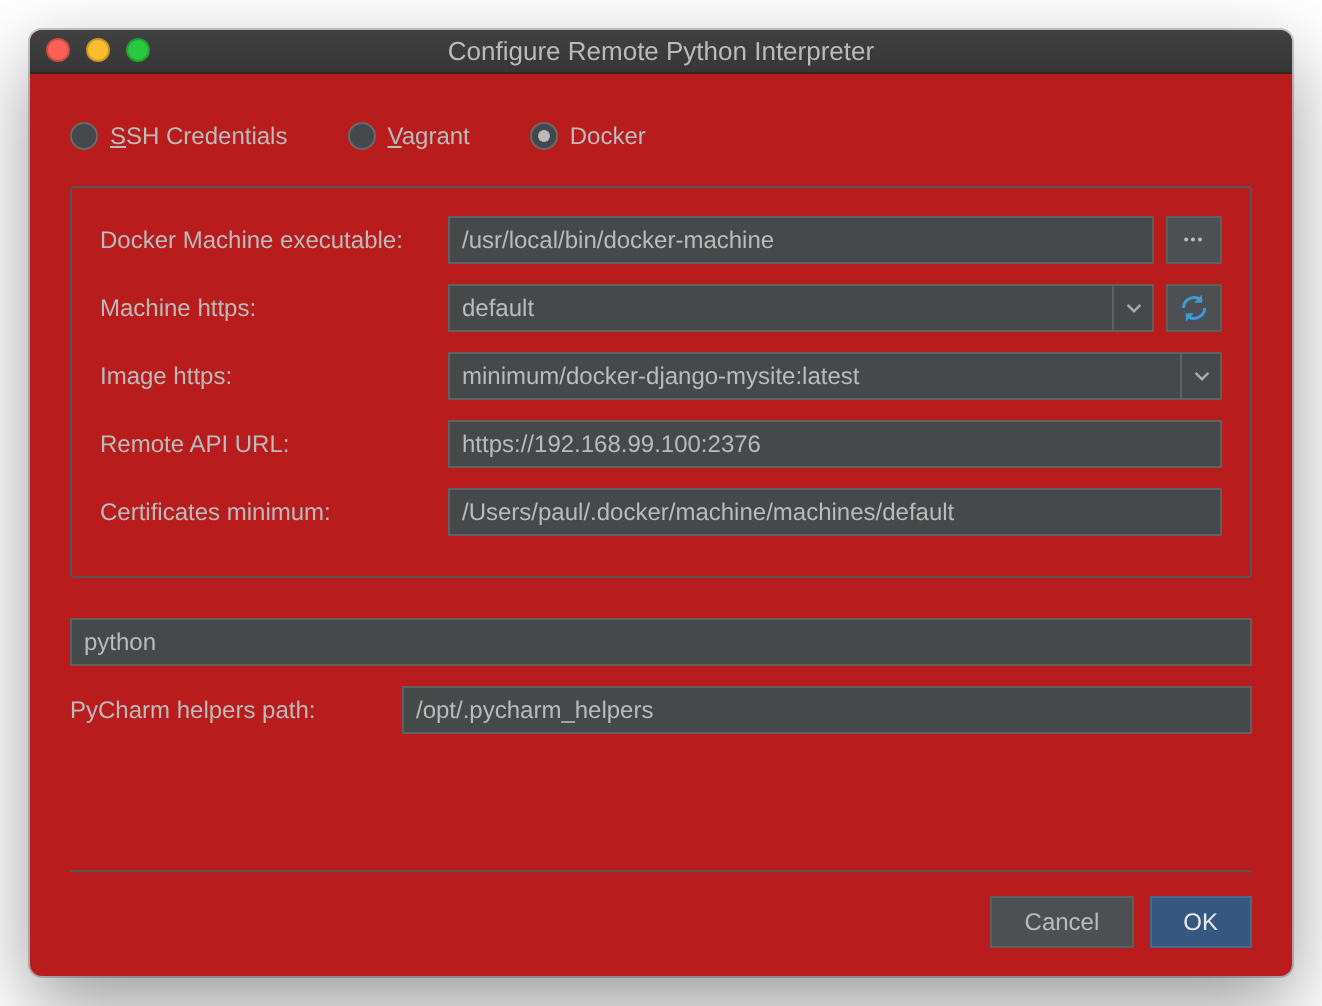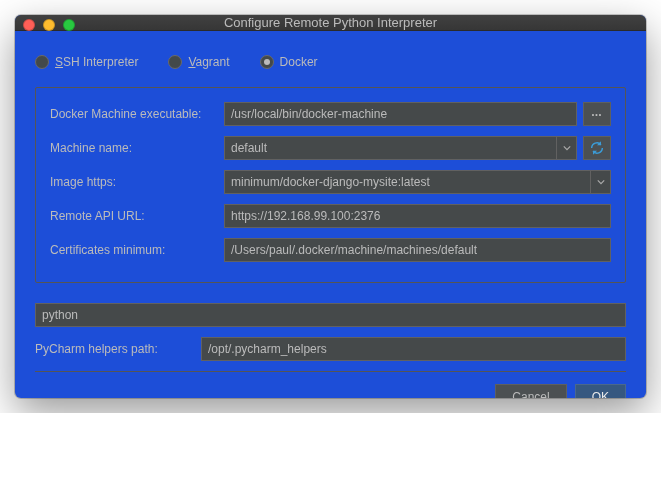--- a/index.html
+++ b/index.html
@@ -4,25 +4,25 @@
 <style>
   * { box-sizing: border-box; margin: 0; padding: 0; }
   body {
     font-family: "Lucida Grande", "Helvetica Neue", Arial, sans-serif;
     font-size: 12px;
     background: transparent;
     padding: 15px;
   }
   .window {
     width: 631px;
-    height: 383px;
+    height: 473px;
     border-radius: 6px;
     overflow: hidden;
     box-shadow: 0 15px 40px rgba(0,0,0,0.4), 0 0 0 1px rgba(0,0,0,0.2);
-    background: #1d4ed8;
+    background: #b91c1c;
     display: flex;
     flex-direction: column;
   }
   .titlebar {
     height: 22px;
     background: linear-gradient(#414141, #363636);
     border-bottom: 1px solid #2a2a2a;
     position: relative;
     display: flex;
     align-items: center;
@@ -118,40 +118,40 @@
     </div>
     <div class="title">Configure Remote Python Interpreter</div>
   </div>
 
   <div class="content">
 
 
     <div class="radios">
       <div class="radio">
         <div class="rdot"></div>
-        <span><span class="u">S</span><span>SH Interpreter</span></span>
+        <span><span class="u">S</span><span>SH Credentials</span></span>
       </div>
       <div class="radio">
         <div class="rdot"></div>
         <span><span class="u">V</span>agrant</span>
       </div>
       <div class="radio">
         <div class="rdot sel"></div>
         <span>Docker</span>
       </div>
     </div>
 
     <div class="inset">
       <div class="row">
         <div class="label">Docker Machine executable:</div>
         <input type="text" value="/usr/local/bin/docker-machine" style="">
         <div class="iconbtn ellipsis">•••</div>
       </div>
       <div class="row">
-        <div class="label">Machine name:</div>
+        <div class="label">Machine https:</div>
         <div class="combo">
           <span>default</span>
           <div class="arrow">
             <svg viewBox="0 0 10 10">
                 <path d="M1 3 L5 7 L9 3" fill="none" stroke="#aaa" stroke-width="1.5"></path>
               </svg>
           </div>
         </div>
         <div class="iconbtn refresh">
           <svg viewBox="0 0 24 24">

